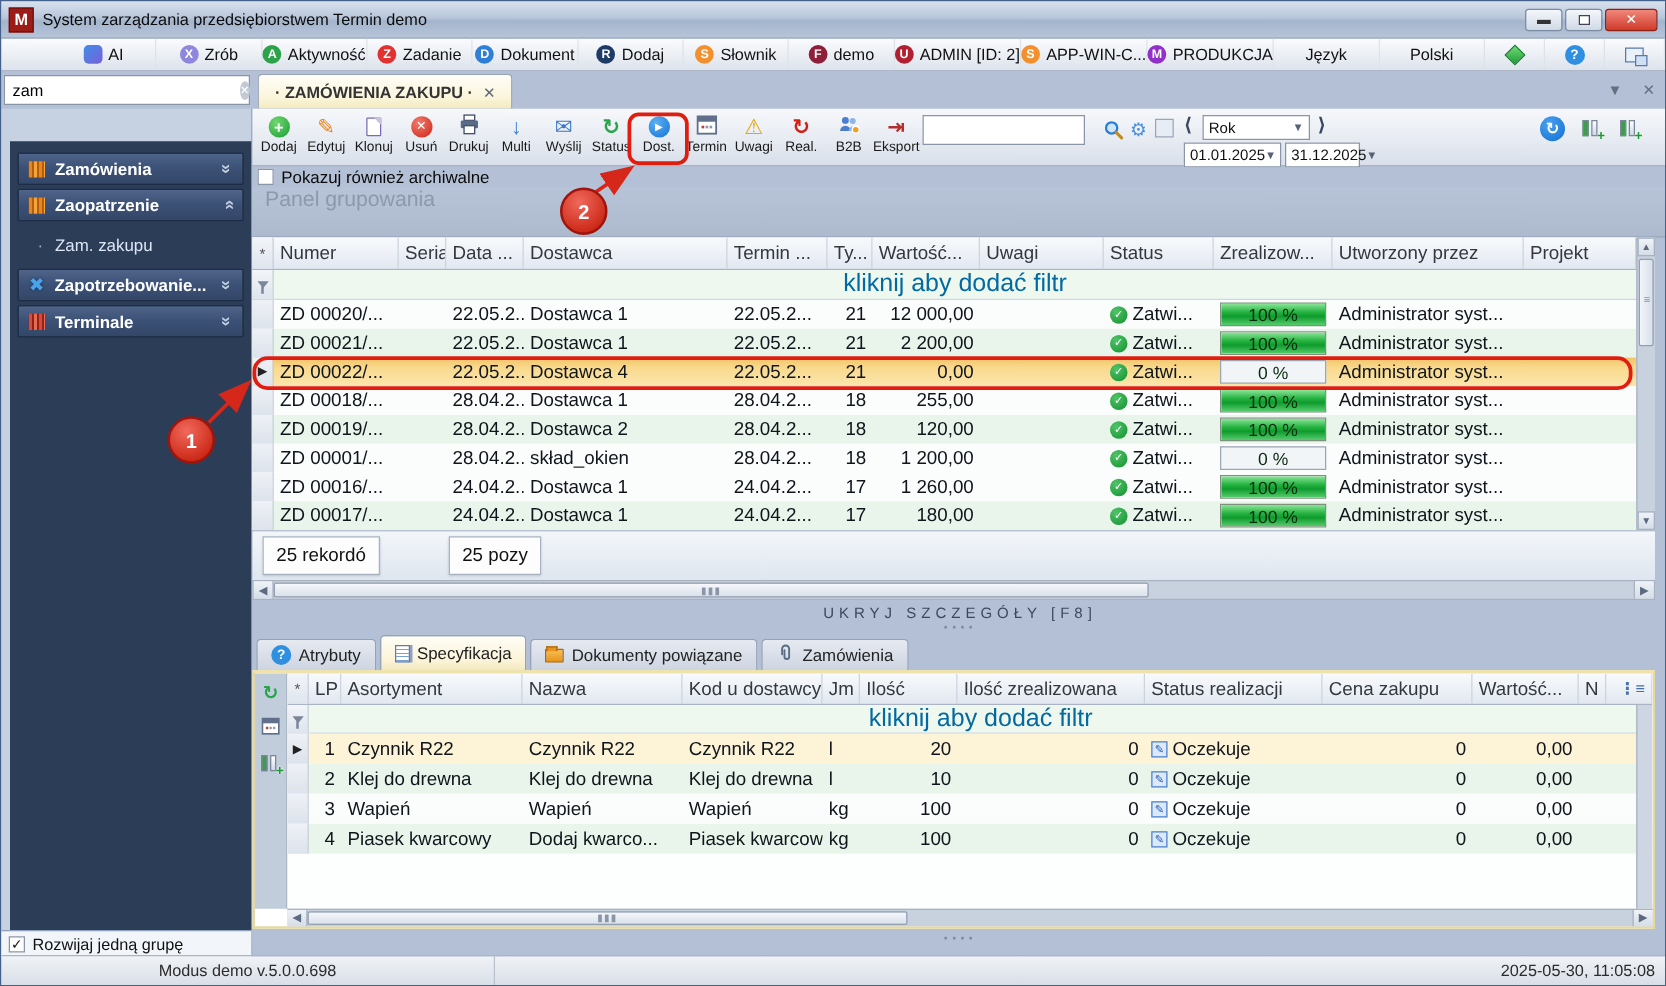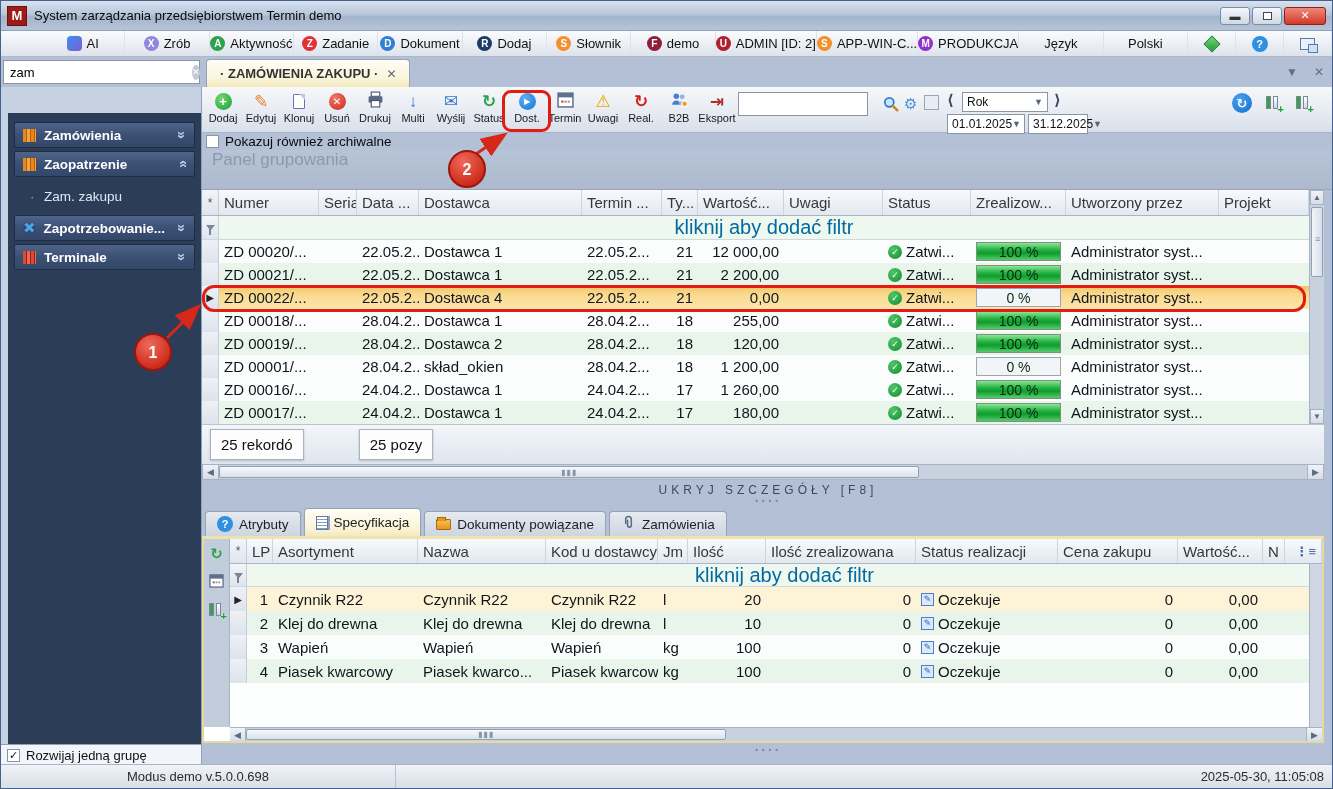--- a/index.html
+++ b/index.html
@@ -846,21 +846,21 @@
                 <span>Oczekuje</span>
               </div>
               <div class="gcell a-r" style="width: 120px;">0</div>
               <div class="gcell a-r" style="width: 85px;">0,00</div>
               <div class="gcell a-l" style="width: 22px;"></div>
             </div>
             <div class="grow dgrow shade-g">
               <div class="icol"></div>
               <div class="gcell a-r" style="width: 26px;">4</div>
               <div class="gcell a-l" style="width: 145px;">Piasek kwarcowy</div>
-              <div class="gcell a-l" style="width: 128px;">Piasek kwarco...</div>
+              <div class="gcell a-l" style="width: 128px;">Dodaj kwarco...</div>
               <div class="gcell a-l" style="width: 112px;">Piasek kwarcowy</div>
               <div class="gcell a-l" style="width: 30px;">kg</div>
               <div class="gcell a-r" style="width: 78px;">100</div>
               <div class="gcell a-r" style="width: 150px;">0</div>
               <div class="gcell a-l" style="width: 142px;">
                 <span class="oczic">✎</span>
                 <span>Oczekuje</span>
               </div>
               <div class="gcell a-r" style="width: 120px;">0</div>
               <div class="gcell a-r" style="width: 85px;">0,00</div>

